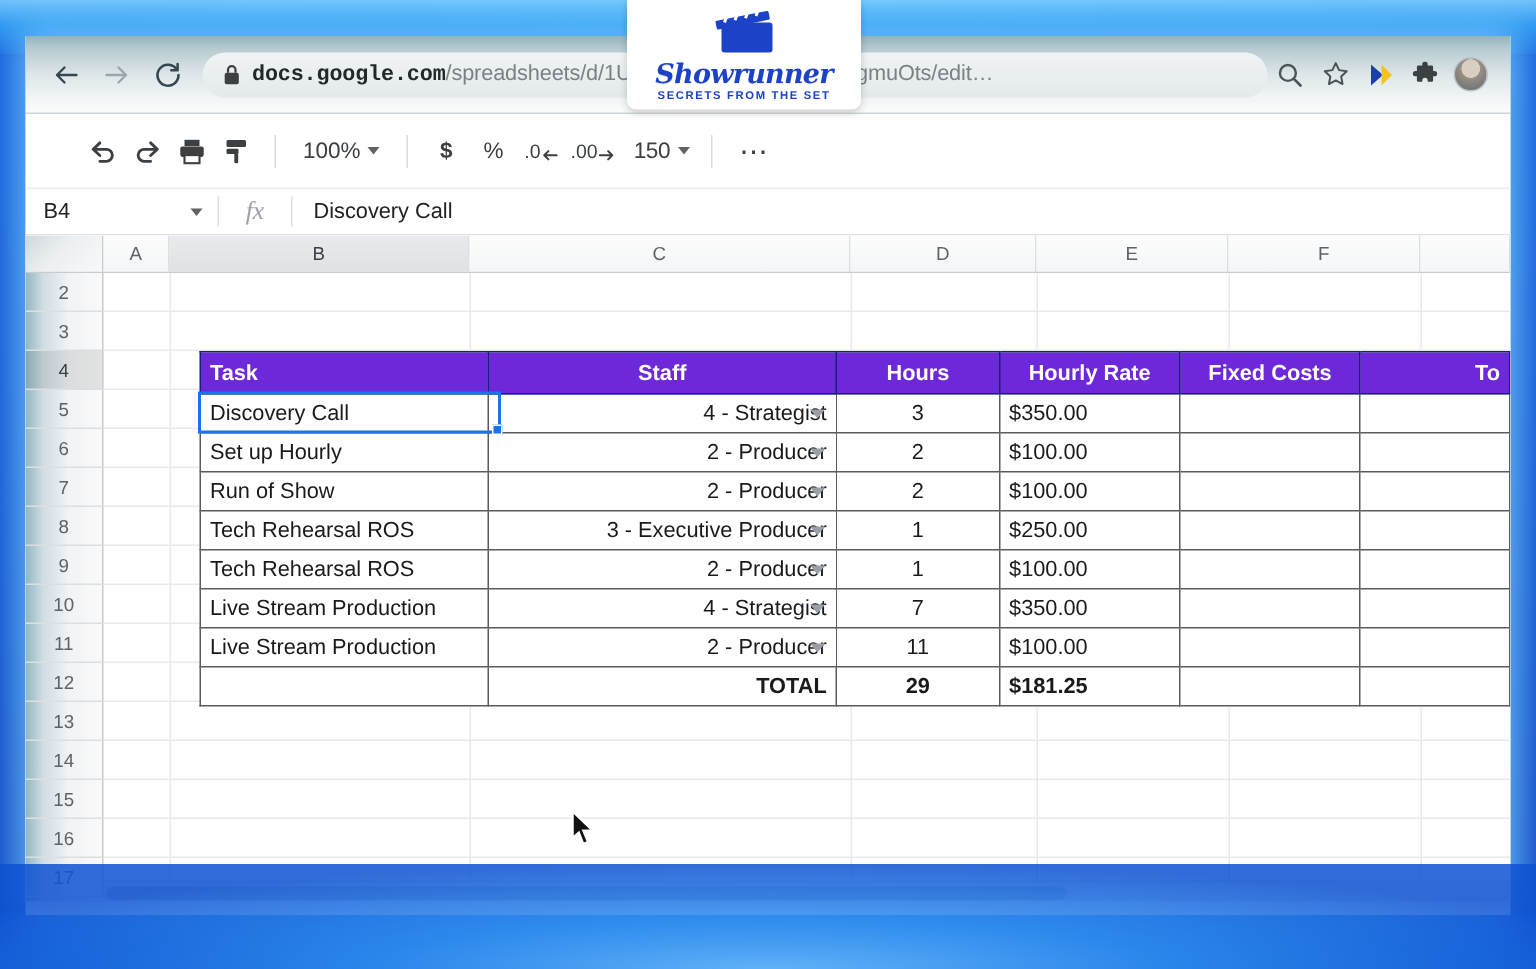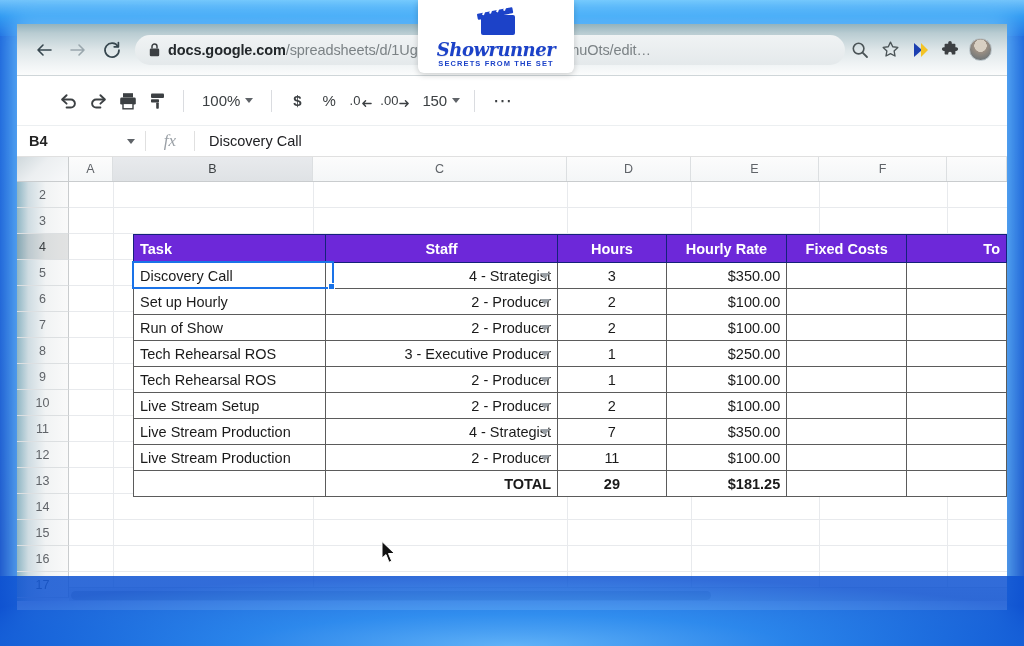--- a/index.html
+++ b/index.html
@@ -57,21 +57,21 @@
     border-radius: 16px;
     display: flex; align-items: center; gap: 8px;
     padding: 0 10px 0 14px; min-width: 0;
     position: relative;
   }
   #lock { width: 11px; height: 14px; flex: 0 0 11px; }
   #url {
     font-size: 14.5px; color: #7b8285; white-space: nowrap;
     overflow: hidden; letter-spacing: -0.1px; flex: 1 1 auto;
   }
-  #url b { color: #23282b; font-weight: 700; }
+  #url b { color: #23282b; font-weight: 700; font-family: Liberation Mono, monospace; }
   .chromeicon {
     width: 30px; height: 30px; flex: 0 0 30px;
     display: flex; align-items: center; justify-content: center;
     color: #4b5457;
   }
   #avatar {
     width: 23px; height: 23px; border-radius: 50%;
     background: radial-gradient(circle at 50% 32%, #d8cfc2 0 34%, #9b8f83 36%, #5d6b74 100%);
     border: 1px solid #b9c3c8;
   }
@@ -99,21 +99,21 @@
            margin-left: 5px; }
   #zoomsel { display: flex; align-items: center; padding: 0 8px; font-size: 15px; color: #3c4043; }
 
   
   #formulabar {
     height: 31px; background: #fff; display: flex; align-items: stretch;
     border-bottom: 1px solid #e0e0e0;
   }
   #namebox {
     width: 128px; display: flex; align-items: center; justify-content: space-between;
-    padding: 0 10px 0 12px; font-size: 14.5px; color: #222; font-weight: 700; gap: 47px;
+    padding: 0 10px 0 12px; font-size: 14.5px; color: #222; font-weight: 400; gap: 47px;
   }
   #namebox .caret { border-top-color: #5f6368; margin: 0; }
   .vsep { width: 1px; background: #e0e0e0; margin: 5px 0; }
   #fxlabel {
     width: 48px; display: flex; align-items: center; justify-content: center;
     font-family: "Liberation Serif", serif; font-style: italic;
     font-size: 17px; color: #9aa0a6;
   }
   #formulaval { flex: 1; display: flex; align-items: center; padding-left: 14px;
                 font-size: 14.5px; color: #202124; }
@@ -169,21 +169,21 @@
   }
   th.c-task { width: 200px; text-align: left; }
   th.c-staff { width: 253px; text-align: center; }
   th.c-hours { width: 124px; text-align: center; }
   th.c-rate  { width: 128px; }
   th.c-fixed { width: 127px; text-align: center; }
   th.c-total { width: 120px; text-align: right; }
   td.task { text-align: left; }
   td.staff { text-align: right; position: relative; padding-right: 22px; }
   td.hours { text-align: center; }
-  td.rate { text-align: right; padding-right: 9px; margin-top: 16px; }
+  td.rate { padding-right: 9px; margin-top: 16px; }
   td.fixed, td.total { }
   tr.totalrow td { font-weight: 700; background: #fff; }
   td.totlabel { text-align: right; padding-right: 8px; }
   .dropdown {
     position: absolute; right: 7px; top: 50%; transform: translateY(-50%);
     width: 0; height: 0;
     border-left: 5px solid transparent; border-right: 5px solid transparent;
     border-top: 6px solid #9aa0a6;
   }
 
@@ -479,28 +479,20 @@
                 </tr>
                 <tr>
                   <td class="task">Tech Rehearsal ROS</td>
                   <td class="staff">2 - Producer<span class="dropdown"></span></td>
                   <td class="hours">1</td>
                   <td class="rate">$100.00</td>
                   <td class="fixed"></td>
                   <td class="total"></td>
                 </tr>
                 <tr>
-                  <td class="task">Live Stream Setup</td>
-                  <td class="staff">2 - Producer<span class="dropdown"></span></td>
-                  <td class="hours">2</td>
-                  <td class="rate">$100.00</td>
-                  <td class="fixed"></td>
-                  <td class="total"></td>
-                </tr>
-                <tr>
                   <td class="task">Live Stream Production</td>
                   <td class="staff">4 - Strategist<span class="dropdown"></span></td>
                   <td class="hours">7</td>
                   <td class="rate">$350.00</td>
                   <td class="fixed"></td>
                   <td class="total"></td>
                 </tr>
                 <tr>
                   <td class="task">Live Stream Production</td>
                   <td class="staff">2 - Producer<span class="dropdown"></span></td>

